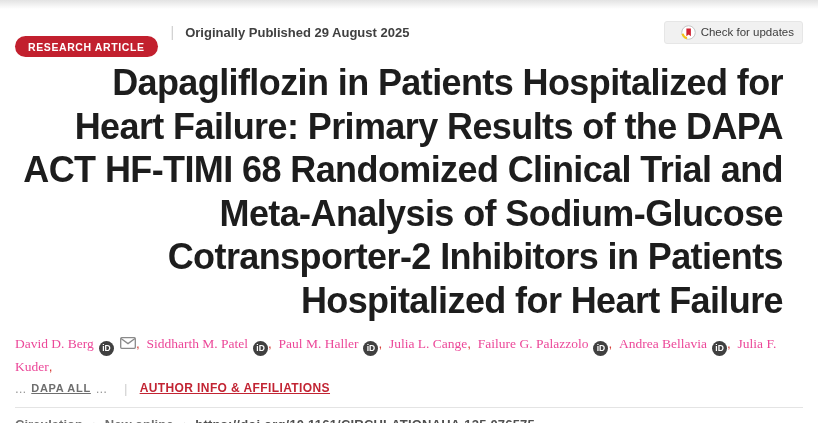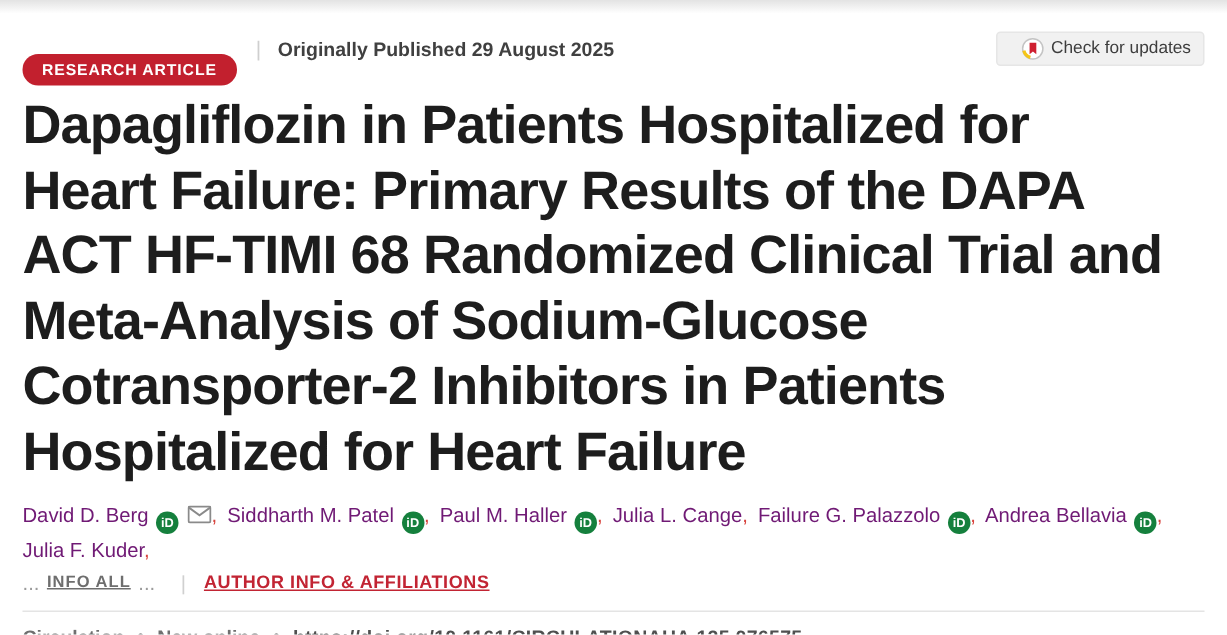--- a/index.html
+++ b/index.html
@@ -50,35 +50,36 @@
 
   
   h1.title {
     margin-top: 17px;
     max-width: 768px;
     font-size: 36px;
     line-height: 1.21;
     font-weight: 700;
     letter-spacing: -0.6px;
     color: #1d1d1d;
+    text-align: right;
   }
 
   
   .authors {
     margin-top: 11px;
     font-size: 13.5px;
     color: #d8423c;
     line-height: 1.6;
   }
-  .author-name { color: #701a75; text-decoration: none; cursor: pointer; }
+  .author-name { color: #ec4899; text-decoration: none; cursor: pointer; font-family: Liberation Serif, serif; }
   .author-sep { color: #d8423c; margin-right: 3px; }
   .orcid-icon {
     display: inline-block;
     width: 15px; height: 15px;
-    background: #15803d;
+    background: #404040;
     border-radius: 50%;
     color: #ffffff;
     font-size: 8.5px; font-weight: 700;
     line-height: 15px; text-align: center;
     vertical-align: -3px;
     margin-left: 5px;
     cursor: pointer;
   }
   .email-icon { margin-left: 6px; vertical-align: -1px; cursor: pointer; }
 
@@ -158,21 +159,21 @@
     <span><a class="author-name">Siddharth M. Patel</a><span class="orcid-icon">iD</span><span class="author-sep">,</span></span>
     <span><a class="author-name">Paul M. Haller</a><span class="orcid-icon">iD</span><span class="author-sep">,</span></span>
     <span><a class="author-name">Julia L. Cange</a><span class="author-sep">,</span></span>
     <span><a class="author-name">Failure G. Palazzolo</a><span class="orcid-icon">iD</span><span class="author-sep">,</span></span>
     <span><a class="author-name">Andrea Bellavia</a><span class="orcid-icon">iD</span><span class="author-sep">,</span></span>
     <span><a class="author-name">Julia F. Kuder</a><span class="author-sep">,</span></span>
   </div>
 
   <div class="authors-row2">
     <span class="ellipsis">...</span>
-    <a class="show-all">INFO ALL</a>
+    <a class="show-all">DAPA ALL</a>
     <span class="ellipsis">...</span>
     <span class="pipe2">|</span>
     <a class="author-info-link">AUTHOR INFO &amp; AFFILIATIONS</a>
   </div>
 
   <div class="divider"></div>
 
   <div class="journal-row">
     <span>Circulation</span>
     <span class="dot">•</span>

